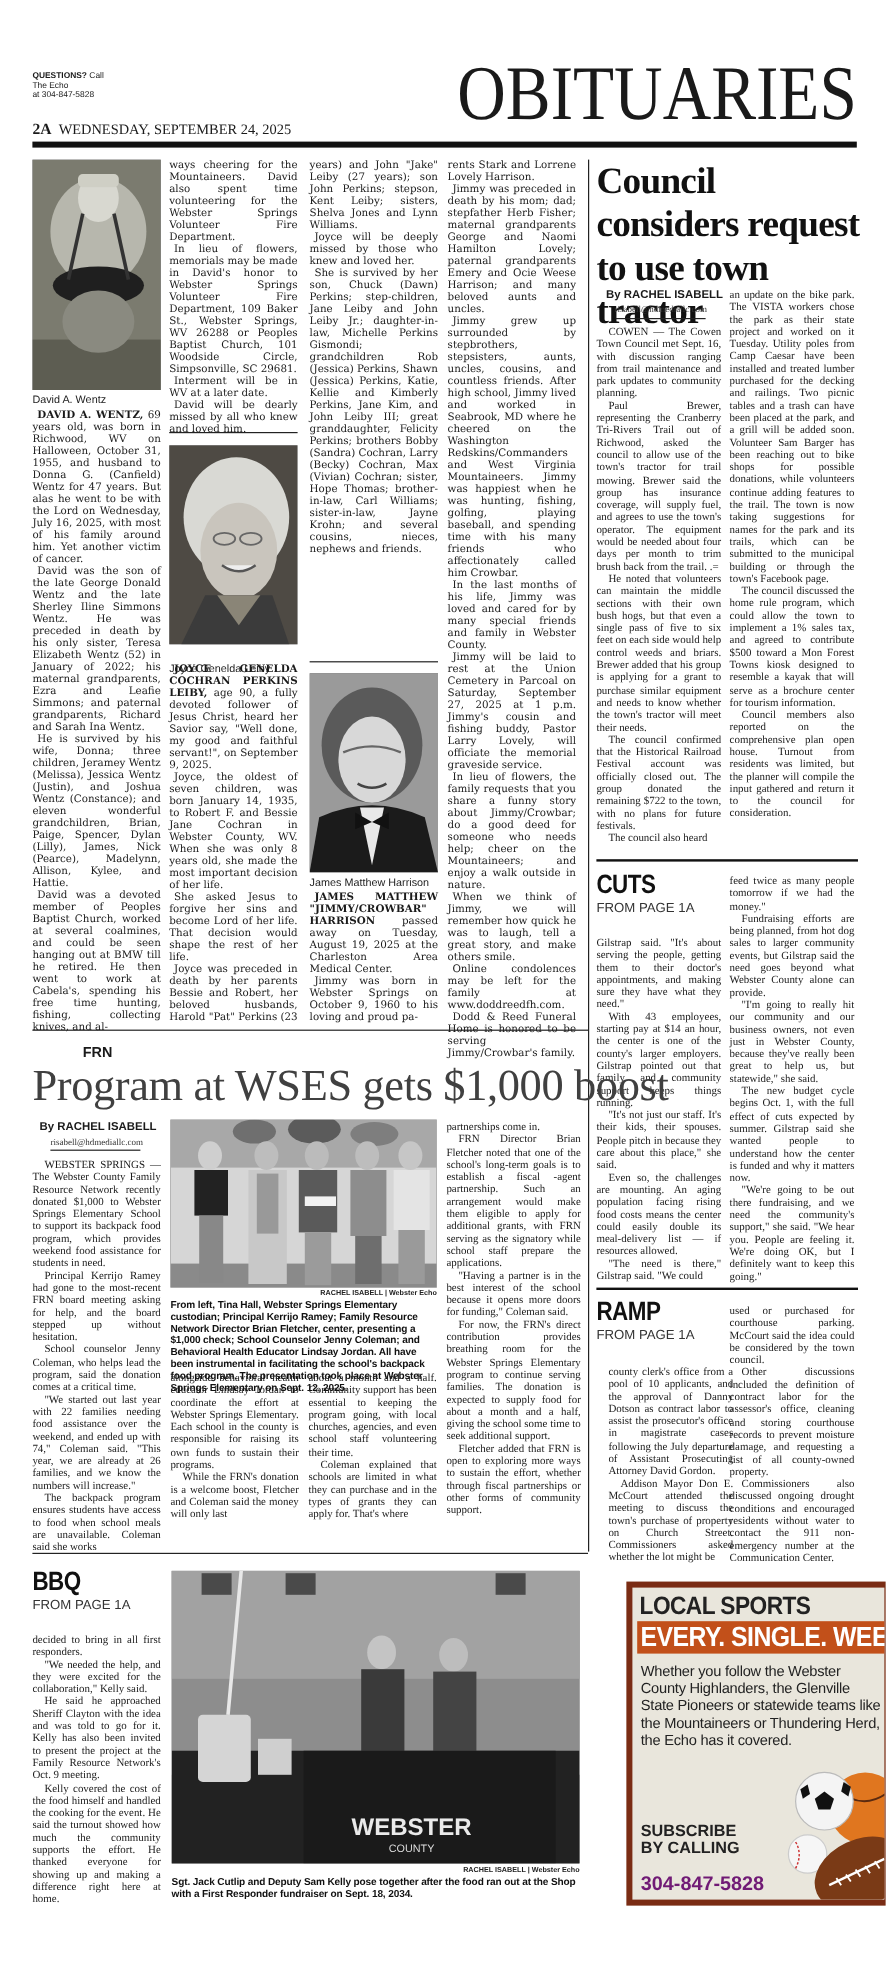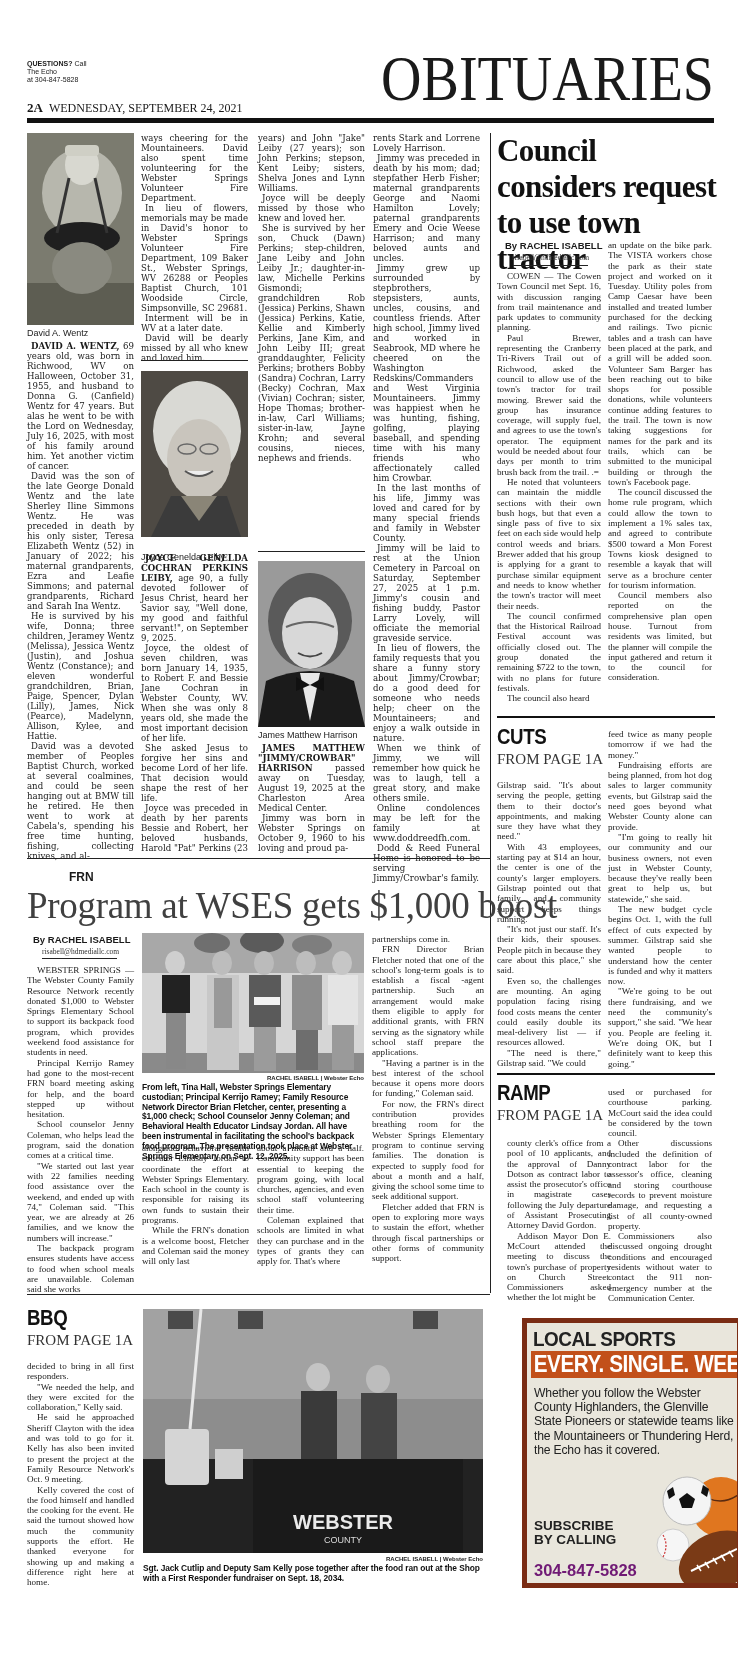--- a/index.html
+++ b/index.html
@@ -26,21 +26,21 @@
   .photo { background: #777; overflow: hidden; }
   .photo svg { display: block; width: 100%; height: 100%; }
 
   
   .headline { font-family: "Liberation Serif", serif; font-weight: bold; color: #111; }
   .byline { font-family: "Liberation Sans", sans-serif; font-weight: bold; font-size: 9.5px; }
   .email { font-family: "Liberation Serif", serif; font-size: 7.5px; color: #333; }
   .news { font-family: "Liberation Serif", serif; font-size: 9.1px; line-height: 10.3px; text-align: justify; color: #1a1a1a; }
   .news p { text-indent: 10px; }
   .jump-title { font-family: "Liberation Sans", sans-serif; font-weight: bold; font-size: 22px; letter-spacing: -0.5px; transform: scaleX(0.85); transform-origin: left; color: #111; }
-  .jump-sub { font-family: Liberation Serif, serif; font-size: 15px; color: #333; }
+  .jump-sub { font-family: Liberation Sans, sans-serif; font-size: 11px; color: #333; }
   .kicker { font-family: "Liberation Sans", sans-serif; font-weight: bold; font-size: 12px; }
   .bigline { font-family: "Liberation Serif", serif; font-size: 37px; line-height: 40px; color: #404040; letter-spacing: -0.3px; }
   .cutline { font-family: "Liberation Sans", sans-serif; font-weight: bold; font-size: 8.4px; line-height: 9.8px; color: #111; letter-spacing: -0.1px; }
   .credit { font-family: "Liberation Sans", sans-serif; font-weight: bold; font-size: 6px; text-align: right; color: #222; }
 
   
   .ad { left: 522px; top: 1318px; width: 220px; height: 270px; background: #e9e6dc; border: 5px solid #7a2c14; overflow: hidden; }
   .ad .t1 { position: absolute; left: 6px; top: 4px; font-family: "Liberation Sans", sans-serif; font-weight: bold; font-size: 21px; color: #222; letter-spacing: -0.5px; transform: scaleX(0.9); transform-origin: left; }
   .ad .t2 { position: absolute; left: 4px; top: 28px; font-family: "Liberation Sans", sans-serif; font-weight: bold; font-size: 23px; color: #fff; background: #c2501a; padding: 0 3px; letter-spacing: -0.5px; transform: scaleX(0.9); transform-origin: left; white-space: nowrap; }
   .ad .body { position: absolute; left: 7px; top: 63px; width: 200px; font-family: "Liberation Sans", sans-serif; font-size: 12.2px; line-height: 14.2px; color: #222; letter-spacing: -0.2px; }
@@ -51,21 +51,21 @@
 </head>
 <body>
 
 <div class="abs questions">
   <div><b>QUESTIONS?</b><span> Call</span></div>
   <div>The Echo</div>
   <div>at 304-847-5828</div>
 </div>
 <div class="abs masthead">OBITUARIES</div>
 <div class="abs pagenum">
-  <b>2A</b><span>WEDNESDAY, SEPTEMBER 24, 2021</span>
+  <b>2A</b><span>WEDNESDAY, SEPTEMBER 24, 2025</span>
 </div>
 <div class="abs topbar"></div>
 
 <div class="abs photo" style="left:27px;top:133px;width:107px;height:192px;background:#6d6d6d;">
   <svg viewBox="0 0 107 192" preserveAspectRatio="none">
     <rect width="107" height="192" fill="#7b7b6f"></rect>
     <rect x="0" y="150" width="107" height="42" fill="#5d5d52"></rect>
     <ellipse cx="55" cy="60" rx="40" ry="45" fill="#b7b7ad"></ellipse>
     <ellipse cx="55" cy="32" rx="17" ry="20" fill="#d8d8d0"></ellipse>
     <rect x="38" y="12" width="34" height="11" rx="4" fill="#cfcfc5"></rect>

